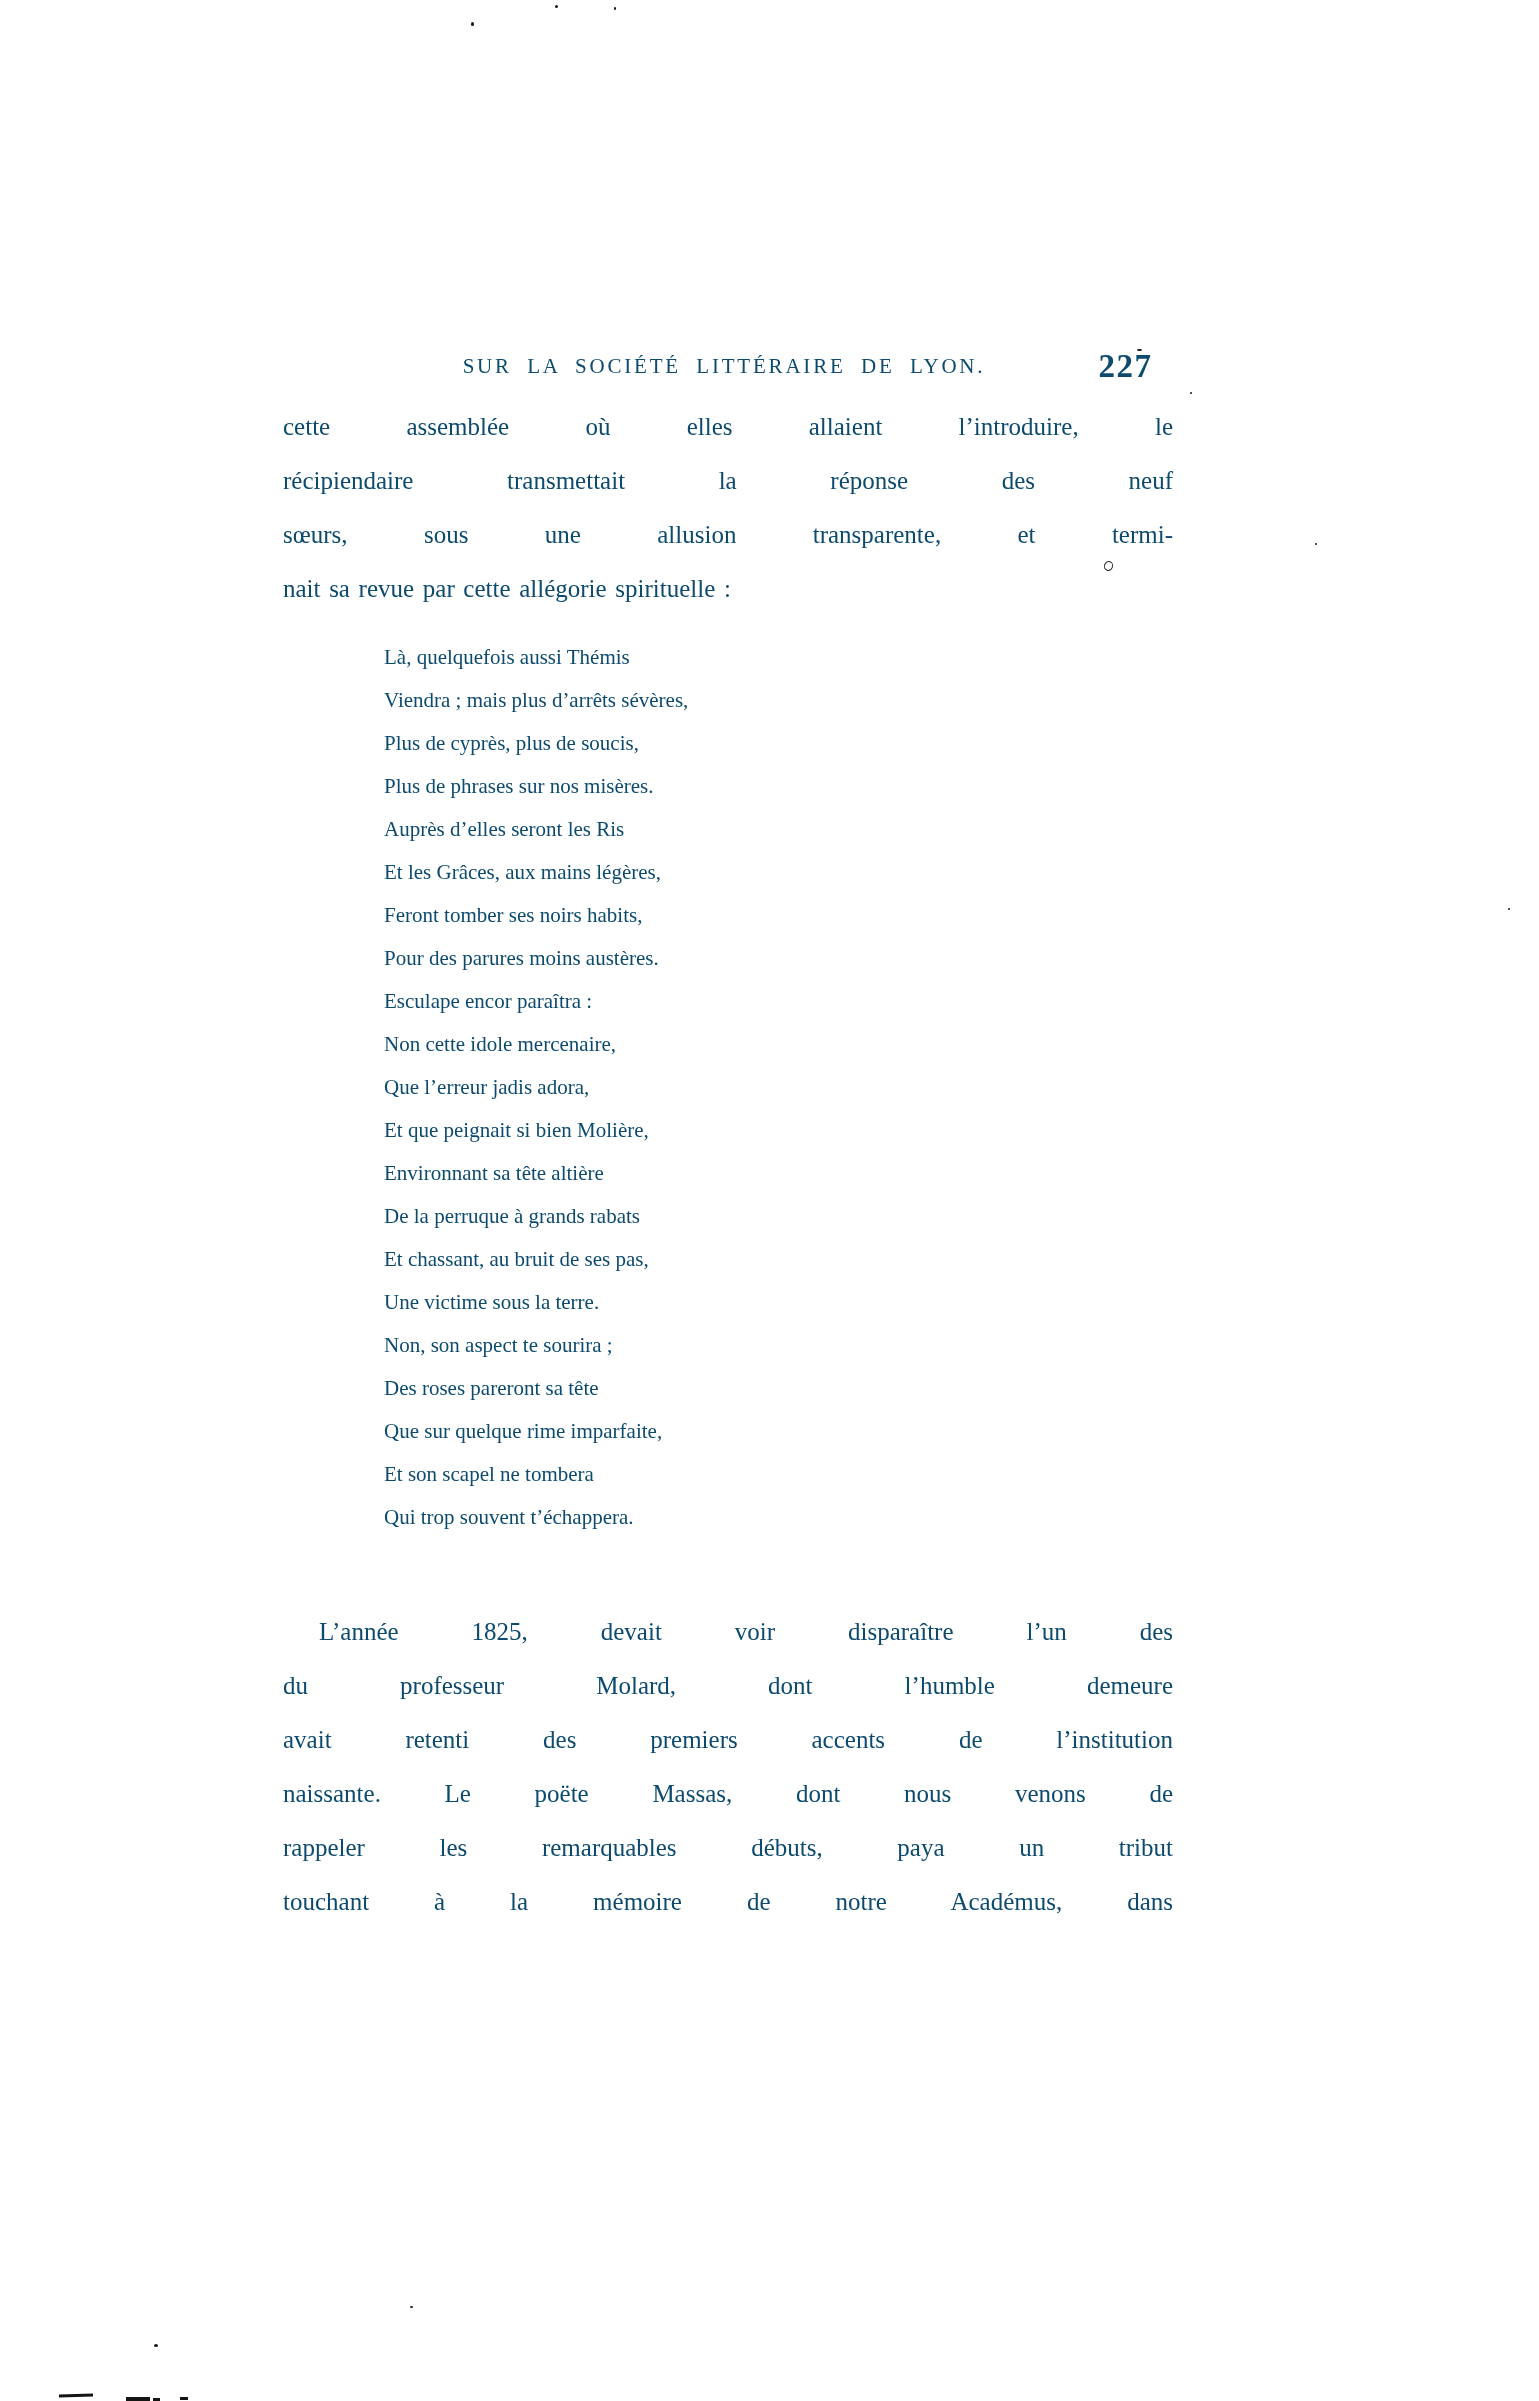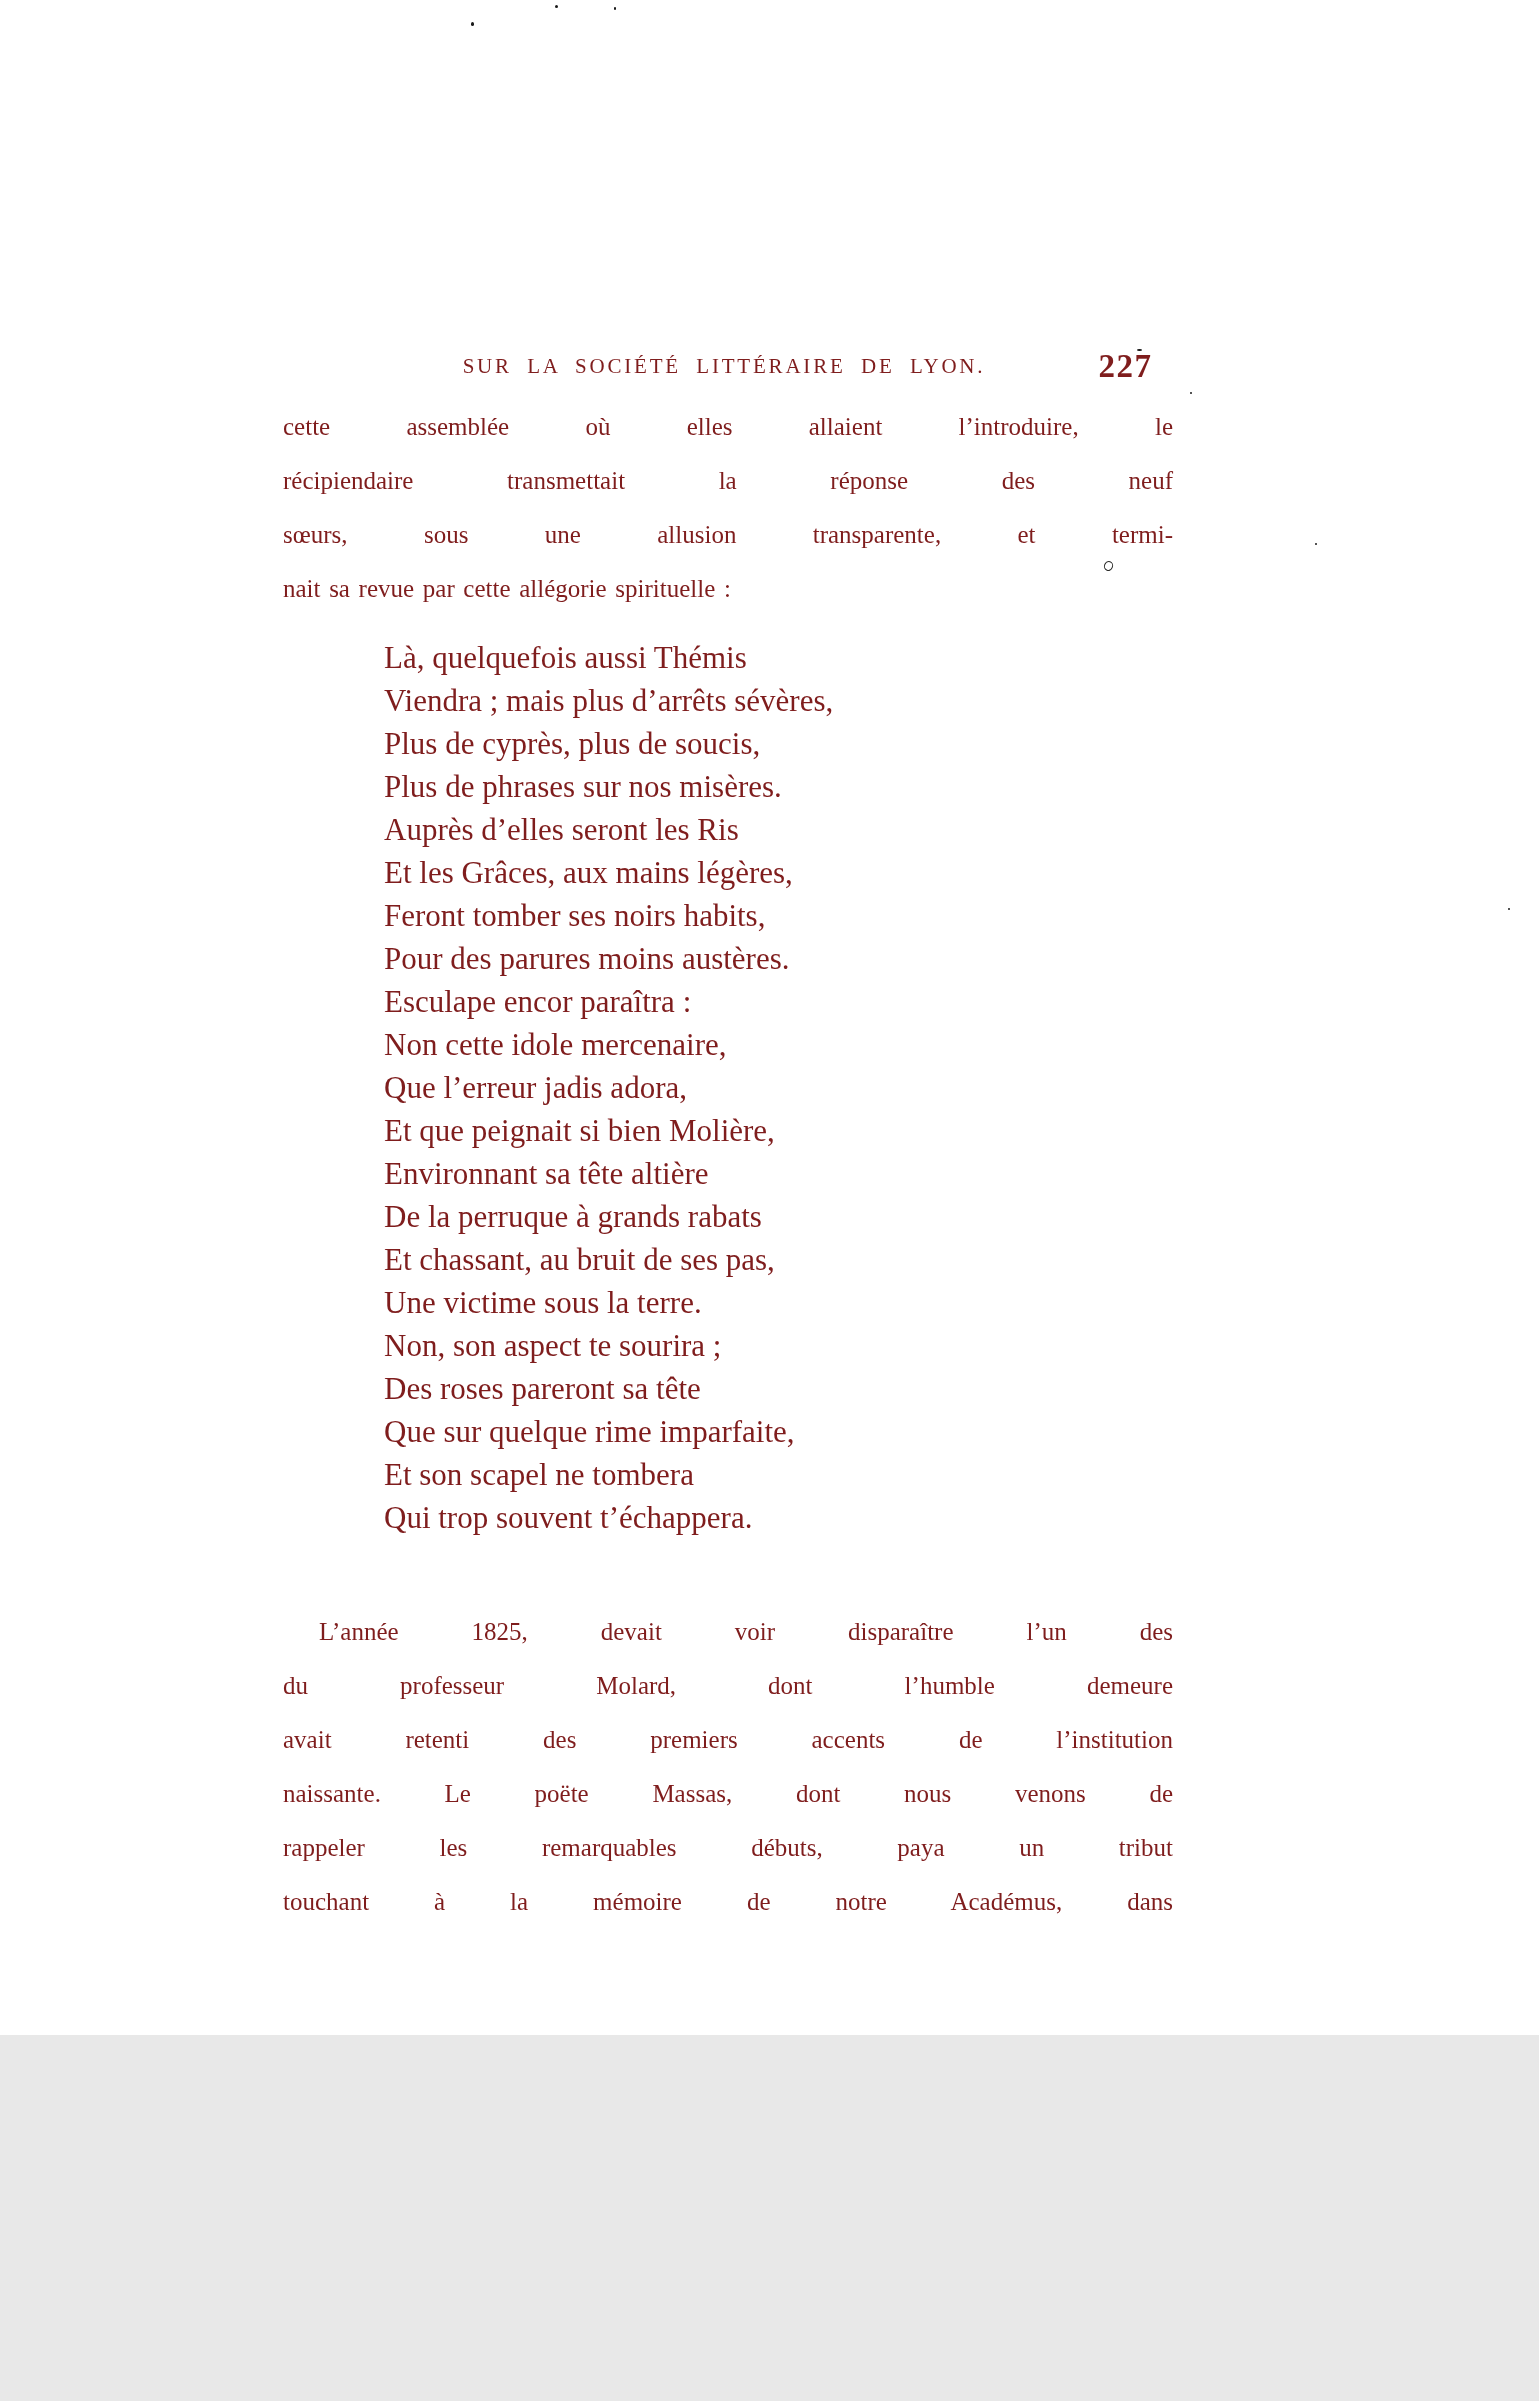--- a/index.html
+++ b/index.html
@@ -3,25 +3,25 @@
 <meta charset="utf-8">
 <style>
   html, body {
     margin: 0;
     padding: 0;
     background: #e8e8e8;
   }
   .page {
     position: relative;
     width: 1539px;
-    height: 2035px;
+    height: 2401px;
     background: #ffffff;
     overflow: hidden;
     font-family: "Liberation Serif", "DejaVu Serif", serif;
-    color: #7f1d1d;
+    color: #0c4a6e;
   }
   
   .running-header {
     position: absolute;
     left: 279px;
     top: 346px;
     width: 890px;
     height: 37px;
   }
   .running-title {
@@ -66,21 +66,21 @@
   }
   .jline.indented {
     text-indent: 36px;
   }
   
   .poem {
     position: absolute;
     left: 384px;
     top: 636px;
     width: 618px;
-    font-size: 31px;
+    font-size: 21px;
     line-height: 43px;
   }
   .poem-line {
     white-space: nowrap;
     height: 43px;
   }
   
   .speck {
     position: absolute;
     background: #1a1a1a;

